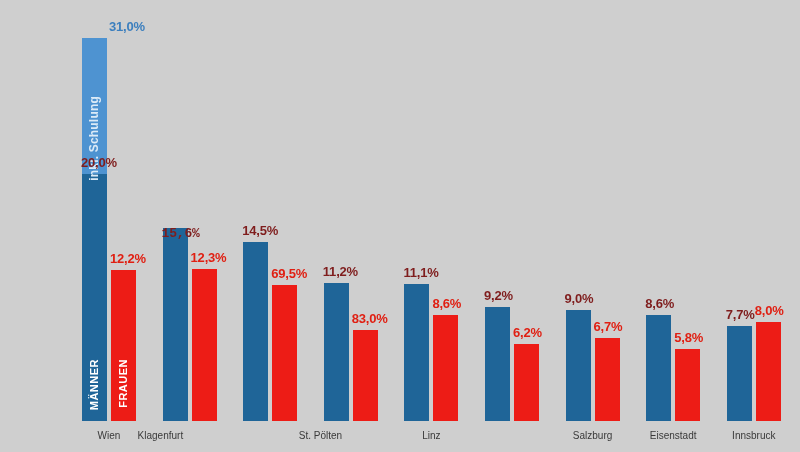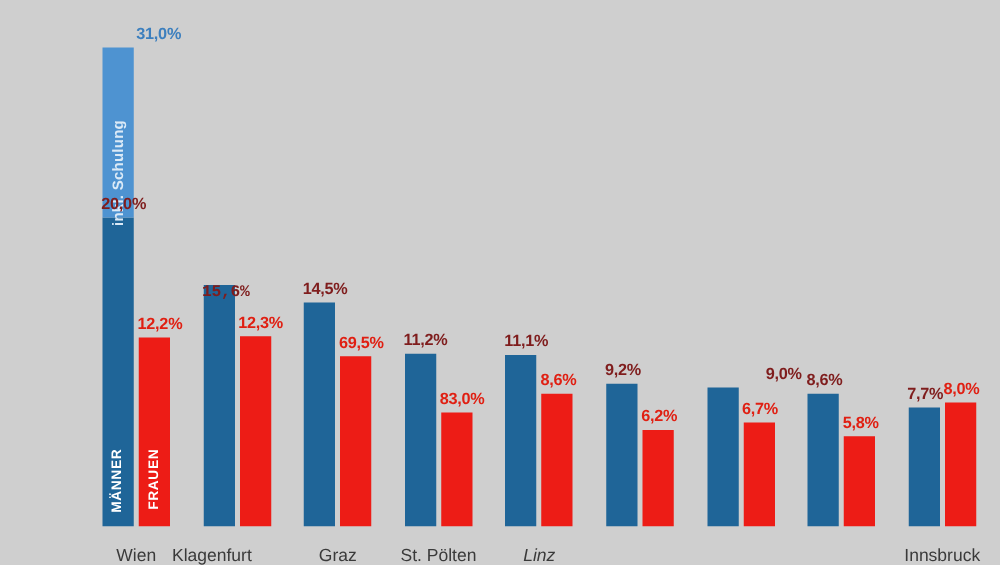--- a/index.html
+++ b/index.html
@@ -51,22 +51,22 @@
     color: #7f1d1d;
   }
   .val-female {
     color: #e01f12;
   }
   .val-extra {
     color: #3c7fbe;
   }
   .cat-label {
     position: absolute;
-    bottom: 0;
-    font-size: 14px;
+    bottom: 11px;
+    font-size: 10px;
     color: #3a3a3a;
     text-align: center;
     white-space: nowrap;
   }
   .inbar-label {
     position: absolute;
     color: #ffffff;
     font-size: 11px;
     font-weight: bold;
     letter-spacing: 0.5px;
@@ -99,42 +99,43 @@
       <div class="inbar-label" style="left: 117px; top: 359px;">FRAUEN</div>
       <div class="bar bar-male" style="left: 162.6px; width: 25px; height: 192.66px; bottom: 31px;"></div>
       <div class="bar bar-female" style="left: 191.6px; width: 25px; height: 151.905px; bottom: 31px;"></div>
       <div class="val-label val-male" style="left: 161.6px; top: 226px; font-family: Liberation Mono, monospace;">15,6%</div>
       <div class="val-label val-female" style="left: 190.6px; top: 250.095px;">12,3%</div>
       <div class="cat-label" style="left: 137.6px; width: 104px; text-align: left;">Klagenfurt</div>
       <div class="bar bar-male" style="left: 243.2px; width: 25px; height: 179.075px; bottom: 31px;"></div>
       <div class="bar bar-female" style="left: 272.2px; width: 25px; height: 135.85px; bottom: 31px;"></div>
       <div class="val-label val-male" style="left: 242.2px; top: 222.925px;">14,5%</div>
       <div class="val-label val-female" style="left: 271.2px; top: 266.15px;">69,5%</div>
-      <div class="cat-label" style="left: 218.2px; width: 104px; text-align: center;">Graz</div>
       <div class="bar bar-male" style="left: 323.8px; width: 25px; height: 138.32px; bottom: 31px;"></div>
       <div class="bar bar-female" style="left: 352.8px; width: 25px; height: 91.39px; bottom: 31px;"></div>
       <div class="val-label val-male" style="left: 322.8px; top: 263.68px;">11,2%</div>
       <div class="val-label val-female" style="left: 351.8px; top: 310.61px;">83,0%</div>
-      <div class="cat-label" style="left: 298.8px; width: 104px; text-align: center;">St. Pölten</div>
+      <div class="cat-label" style="left: 298.8px; width: 104px; text-align: left;">St. Pölten</div>
       <div class="bar bar-male" style="left: 404.4px; width: 25px; height: 137.085px; bottom: 31px;"></div>
       <div class="bar bar-female" style="left: 433.4px; width: 25px; height: 106.21px; bottom: 31px;"></div>
       <div class="val-label val-male" style="left: 403.4px; top: 264.915px;">11,1%</div>
       <div class="val-label val-female" style="left: 432.4px; top: 295.79px;">8,6%</div>
-      <div class="cat-label" style="left: 379.4px; width: 104px; text-align: center; font-style: italic;">Linz</div>
+      <div class="cat-label" style="left: 379.4px; width: 104px; text-align: center;">Linz</div>
       <div class="bar bar-male" style="left: 485px; width: 25px; height: 113.62px; bottom: 31px;"></div>
       <div class="bar bar-female" style="left: 514px; width: 25px; height: 76.57px; bottom: 31px;"></div>
       <div class="val-label val-male" style="left: 484px; top: 288.38px;">9,2%</div>
       <div class="val-label val-female" style="left: 513px; top: 325.43px;">6,2%</div>
       <div class="bar bar-male" style="left: 565.6px; width: 25px; height: 111.15px; bottom: 31px;"></div>
       <div class="bar bar-female" style="left: 594.6px; width: 25px; height: 82.745px; bottom: 31px;"></div>
-      <div class="val-label val-male" style="left: 564.6px; top: 290.85px; margin-left: 48px;">9,0%</div>
+      <div class="val-label val-male" style="left: 564.6px; top: 290.85px;">9,0%</div>
       <div class="val-label val-female" style="left: 593.6px; top: 319.255px;">6,7%</div>
+      <div class="cat-label" style="left: 540.6px; width: 104px; text-align: center;">Salzburg</div>
       <div class="bar bar-male" style="left: 646.2px; width: 25px; height: 106.21px; bottom: 31px;"></div>
       <div class="bar bar-female" style="left: 675.2px; width: 25px; height: 71.63px; bottom: 31px;"></div>
       <div class="val-label val-male" style="left: 645.2px; top: 295.79px;">8,6%</div>
       <div class="val-label val-female" style="left: 674.2px; top: 330.37px;">5,8%</div>
+      <div class="cat-label" style="left: 621.2px; width: 104px; text-align: center;">Eisenstadt</div>
       <div class="bar bar-male" style="left: 726.8px; width: 25px; height: 95.095px; bottom: 31px;"></div>
       <div class="bar bar-female" style="left: 755.8px; width: 25px; height: 98.8px; bottom: 31px;"></div>
       <div class="val-label val-male" style="left: 725.8px; top: 306.905px;">7,7%</div>
       <div class="val-label val-female" style="left: 754.8px; top: 303.2px;">8,0%</div>
       <div class="cat-label" style="left: 701.8px; width: 104px; text-align: center;">Innsbruck</div>
     </div>
 </div>
 
 </body></html>

